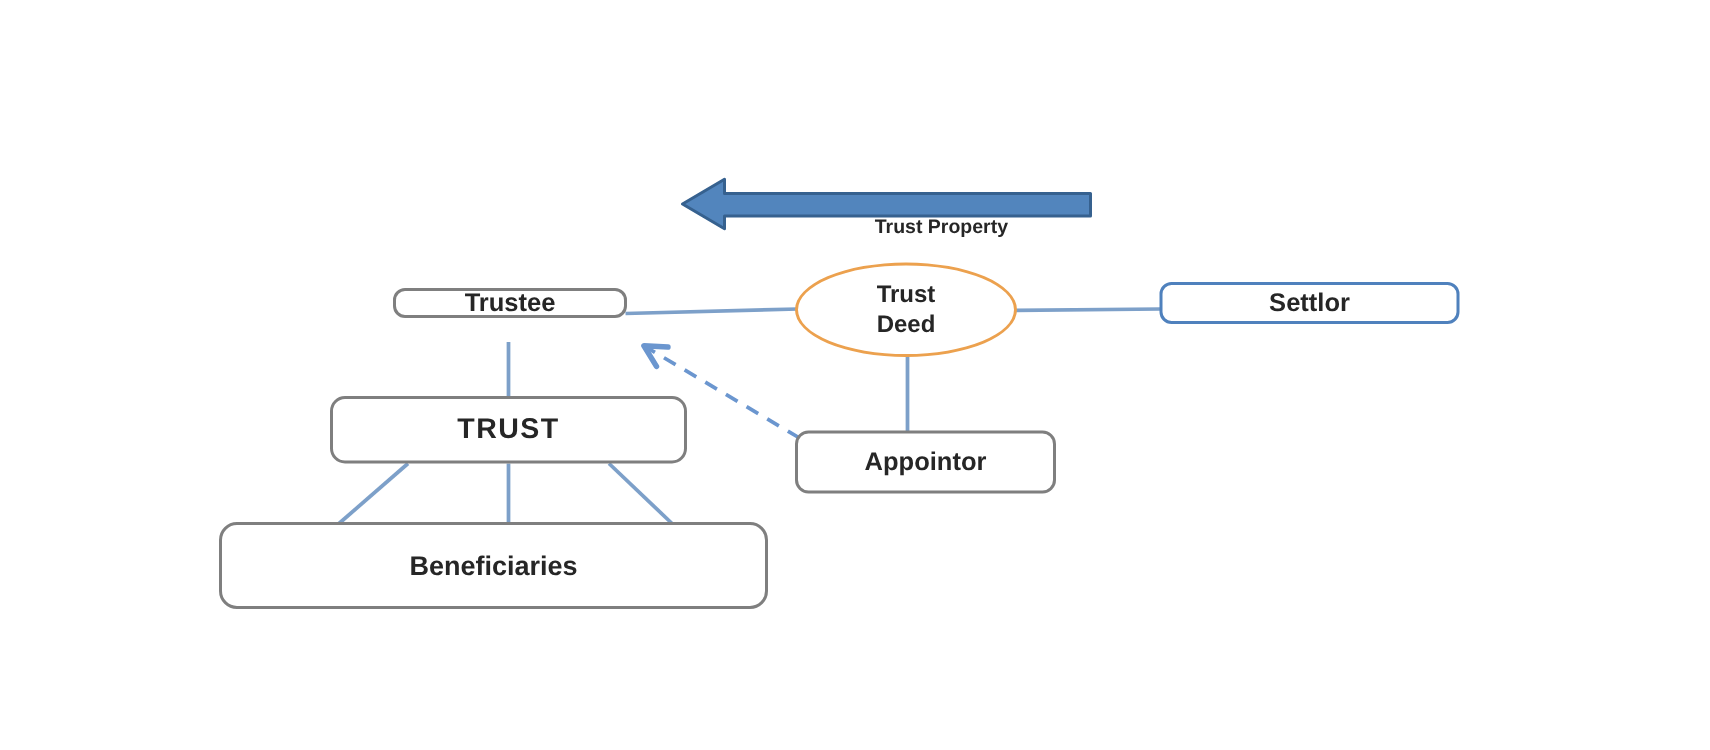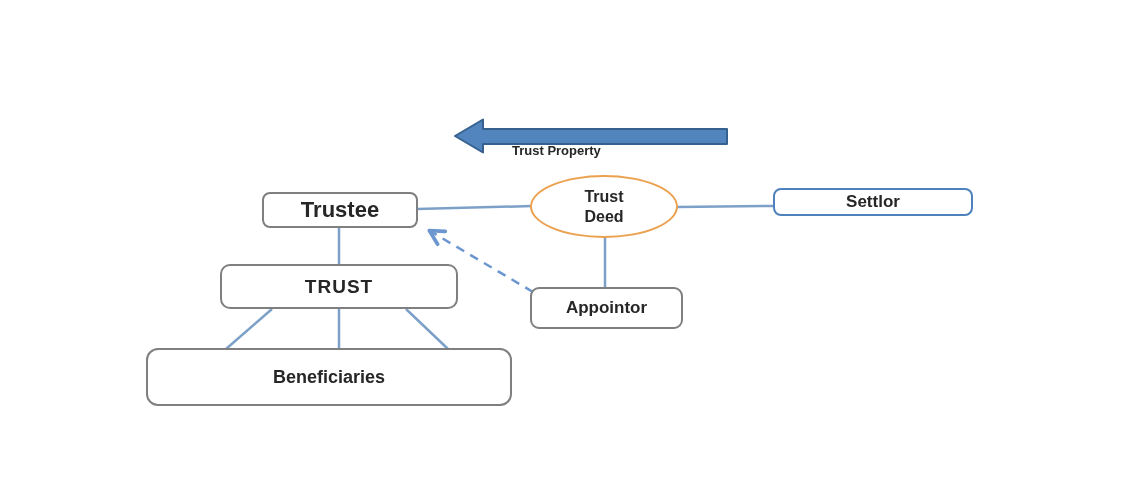--- a/index.html
+++ b/index.html
@@ -27,38 +27,38 @@
     align-items: center;
     justify-content: center;
     background: #ffffff;
     color: #262626;
     font-weight: 700;
     box-sizing: border-box;
     text-align: center;
   }
   .gray-box  { border: 2px solid #7f7f7f; }
   .blue-box  { border: 2px solid #4f81bd; }
-  .node-trustee       { left: 262px; top: 192px; width: 156px; height: 36px; border-radius: 8px;  font-size: 22px; }
+  .node-trustee       { left: 262px; top: 192px; width: 156px; height: 20px; border-radius: 8px;  font-size: 17px; }
   .node-trust         { left: 220px; top: 264px; width: 238px; height: 45px; border-radius: 10px; font-size: 19px; letter-spacing: 1px; }
   .node-beneficiaries { left: 146px; top: 348px; width: 366px; height: 58px; border-radius: 12px; font-size: 18px; text-align: right; }
-  .node-appointor     { left: 530px; top: 287px; width: 153px; height: 42px; border-radius: 9px;  font-size: 17px; }
+  .node-appointor     { left: 530px; top: 287px; width: 174px; height: 42px; border-radius: 9px;  font-size: 17px; }
   .node-settlor       { left: 773px; top: 188px; width: 200px; height: 28px; border-radius: 8px;  font-size: 17px; }
   .node-trust-deed    {
     left: 530px; top: 175px; width: 148px; height: 63px;
     border: 2.5px solid #eca14e;
     border-radius: 50%;
     flex-direction: column;
     font-size: 16px;
     line-height: 1.25;
   }
   .arrow-label {
     position: absolute;
     left: 512px; top: 143px;
     width: 160px;
-    text-align: left;
+    text-align: right;
     color: #262626;
     font-weight: 700;
     font-size: 13px;
   }
 </style>
 </head>
 <body>
 
 <div class="canvas">
 

